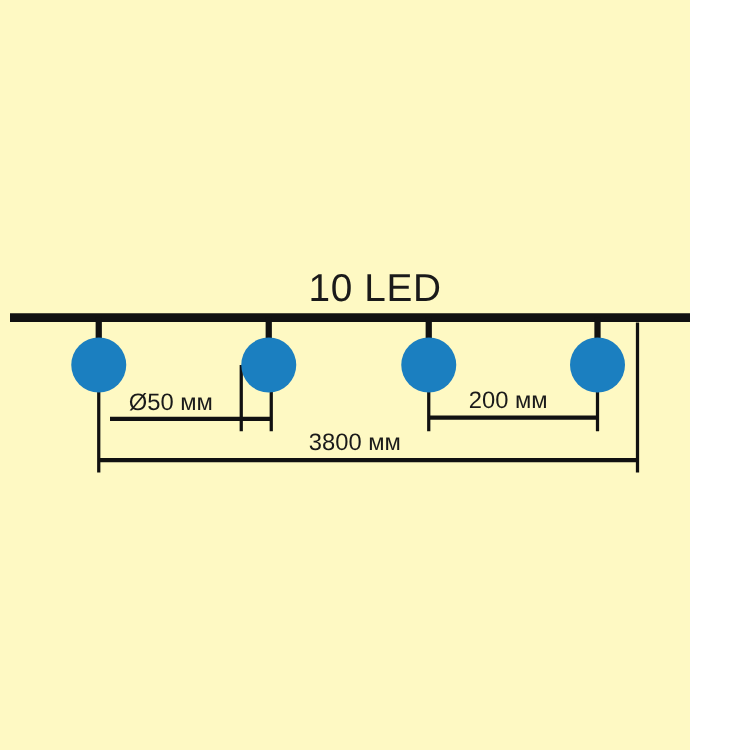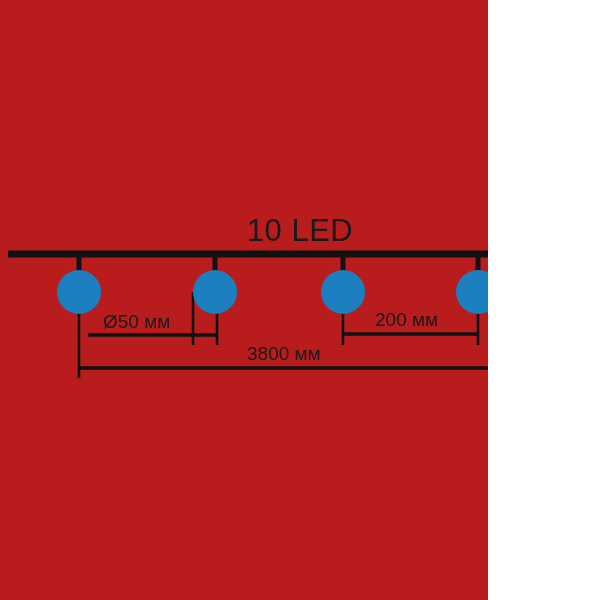--- a/index.html
+++ b/index.html
@@ -5,23 +5,23 @@
   html, body {
     margin: 0;
     padding: 0;
     background: #ffffff;
   }
   body {
     font-family: "Liberation Sans", sans-serif;
   }
   #diagram-stage {
     position: relative;
-    width: 488px;
+    width: 552px;
     height: 600px;
-    background: #b91c1c;
+    background: #fef9c3;
     overflow: hidden;
   }
   #led-diagram-svg {
     display: block;
     width: 600px;
     height: 600px;
   }
   .title-text {
     font-family: "Liberation Sans", sans-serif;
     font-size: 31px;

